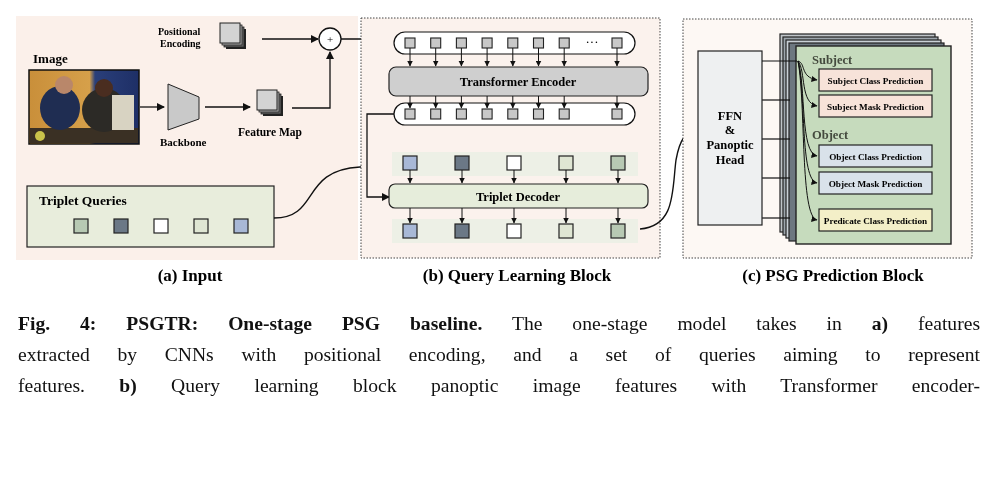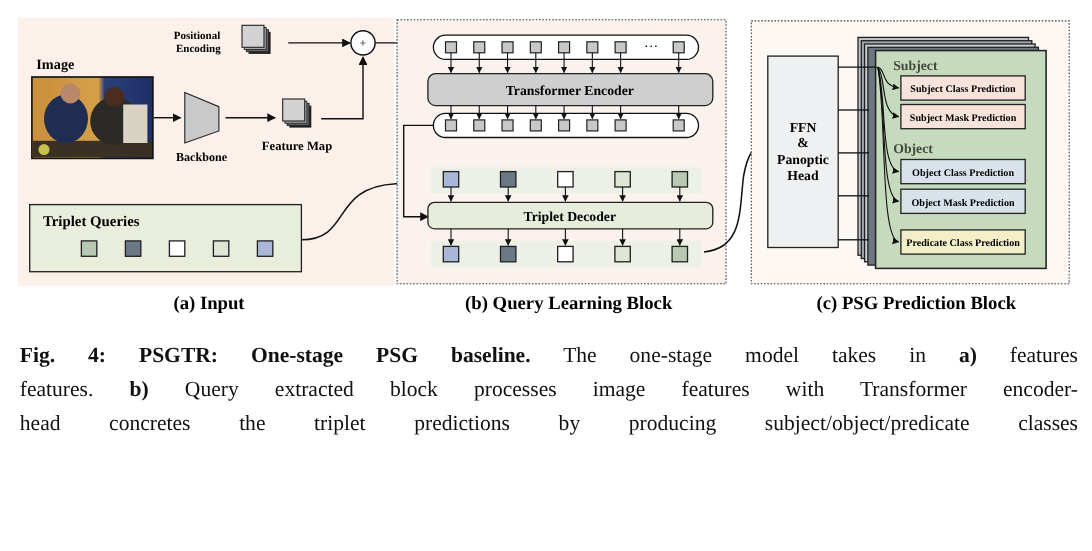--- a/index.html
+++ b/index.html
@@ -228,15 +228,15 @@
         <path d="M798,61 C806,94.3 800,180 817,183" fill="none" stroke="#111" stroke-width="1" marker-end="url(#arrs)"></path>
         <path d="M798,61 C806,105.4 800,217 817,220" fill="none" stroke="#111" stroke-width="1" marker-end="url(#arrs)"></path>
       </g>
 
     <text x="833" y="281" font-size="17" font-weight="bold" text-anchor="middle">(c) PSG Prediction Block</text>
   </g>
 </svg>
 
 <div class="caption" id="caption">
     <span class="cap-line"><b>Fig. 4: PSGTR: One-stage PSG baseline.</b><span> The one-stage model takes in </span><b>a)</b><span> features</span></span>
-    <span class="cap-line"><span>features. </span><b>b)</b><span> Query extracted block processes image features with Transformer encoder-</span></span>
-    <span class="cap-line"><span>head concretes the triplet predictions by producing subject/object/predicate classes</span></span>
+    <span class="cap-line"><span>extracted by CNNs with positional encoding, and a set of queries aiming to represent</span></span>
+    <span class="cap-line"><span>features. </span><b>b)</b><span> Query learning block panoptic image features with Transformer encoder-</span></span>
   </div>
 
 </body></html>

